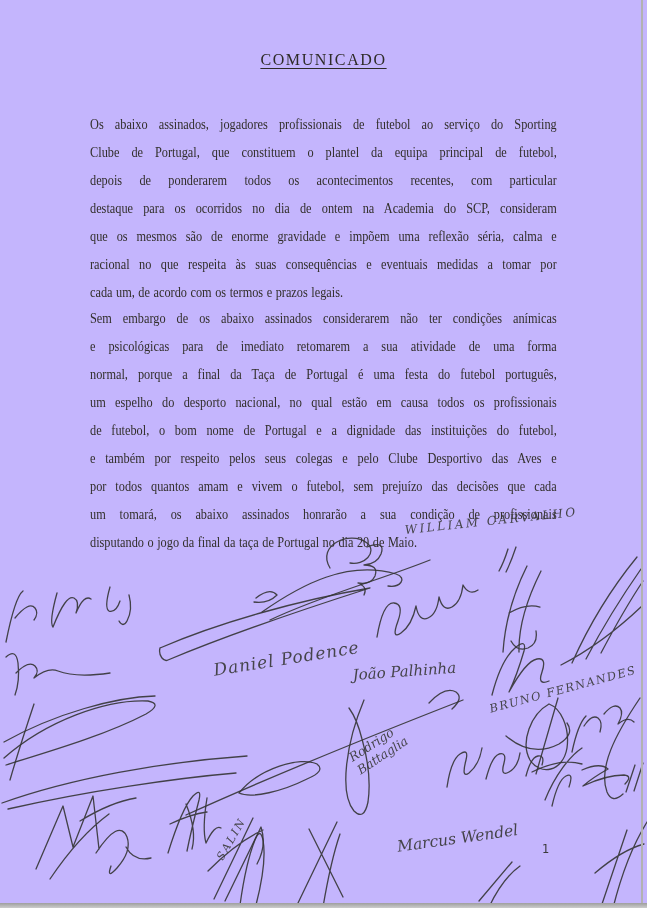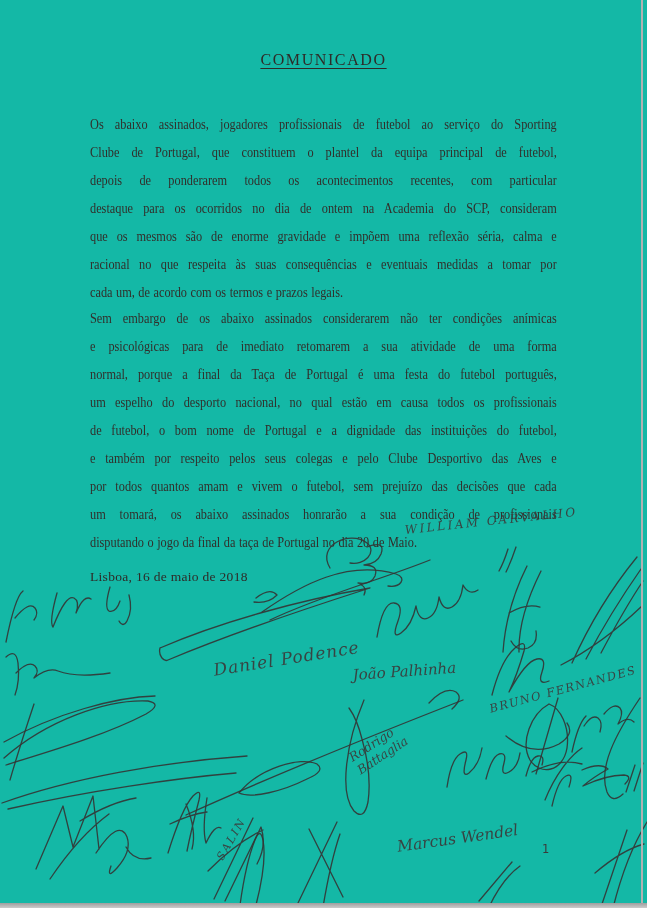--- a/index.html
+++ b/index.html
@@ -1,19 +1,19 @@
 <!DOCTYPE html>
 <html><head>
 <meta charset="utf-8">
 <title>Comunicado</title>
 <style>
   html,body{margin:0;padding:0;background:#ffffff;}
   .page{
     position:relative;width:647px;height:908px;margin:0 auto;
-    background:#14b8a6;overflow:hidden;
+    background:#c4b5fd;overflow:hidden;
     font-family:"Liberation Serif", serif;color:#322f2b;
   }
   .doc-title{
     position:absolute;top:51px;left:0;width:100%;text-align:center;
     font-size:16px;letter-spacing:1.6px;
     text-decoration:underline;text-underline-offset:3px;
     color:#2e2b28;
   }
   .para{
     position:absolute;left:90px;width:531px;
@@ -73,21 +73,20 @@
       <div class="jline">e psicológicas para de imediato retomarem a sua atividade de uma forma</div>
       <div class="jline">normal, porque a final da Taça de Portugal é uma festa do futebol português,</div>
       <div class="jline">um espelho do desporto nacional, no qual estão em causa todos os profissionais</div>
       <div class="jline">de futebol, o bom nome de Portugal e a dignidade das instituições do futebol,</div>
       <div class="jline">e também por respeito pelos seus colegas e pelo Clube Desportivo das Aves e</div>
       <div class="jline">por todos quantos amam e vivem o futebol, sem prejuízo das decisões que cada</div>
       <div class="jline">um tomará, os abaixo assinados honrarão a sua condição de profissionais</div>
       <div class="jline jline-last">disputando o jogo da final da taça de Portugal no dia 20 de Maio.</div>
     </div>
 
-  <div class="date-line">Lisboa, 16 de maio de 2018</div>
   <div class="page-number">1</div>
 
   <svg class="sig-svg" viewBox="0 0 647 908" xmlns="http://www.w3.org/2000/svg" aria-hidden="true">
 
     <path d="M330,568 C316,545 350,530 367,543 C378,552 364,566 350,563"></path>
     <path d="M367,547 q19,-7 14,7 q-4,10 -17,11 q15,0 11,11 q-4,9 -17,7 q10,4 6,12"></path>
     <path d="M262,612 C302,584 348,560 396,574 C408,578 400,588 388,586"></path>
     <path d="M256,598 q14,-11 21,-3 q-9,9 -23,7"></path>
     <path d="M160,648 C220,622 300,600 370,588 C320,604 230,634 168,660 C164,662 158,656 160,648"></path>
     <path d="M270,620 C320,596 380,580 430,560"></path>

